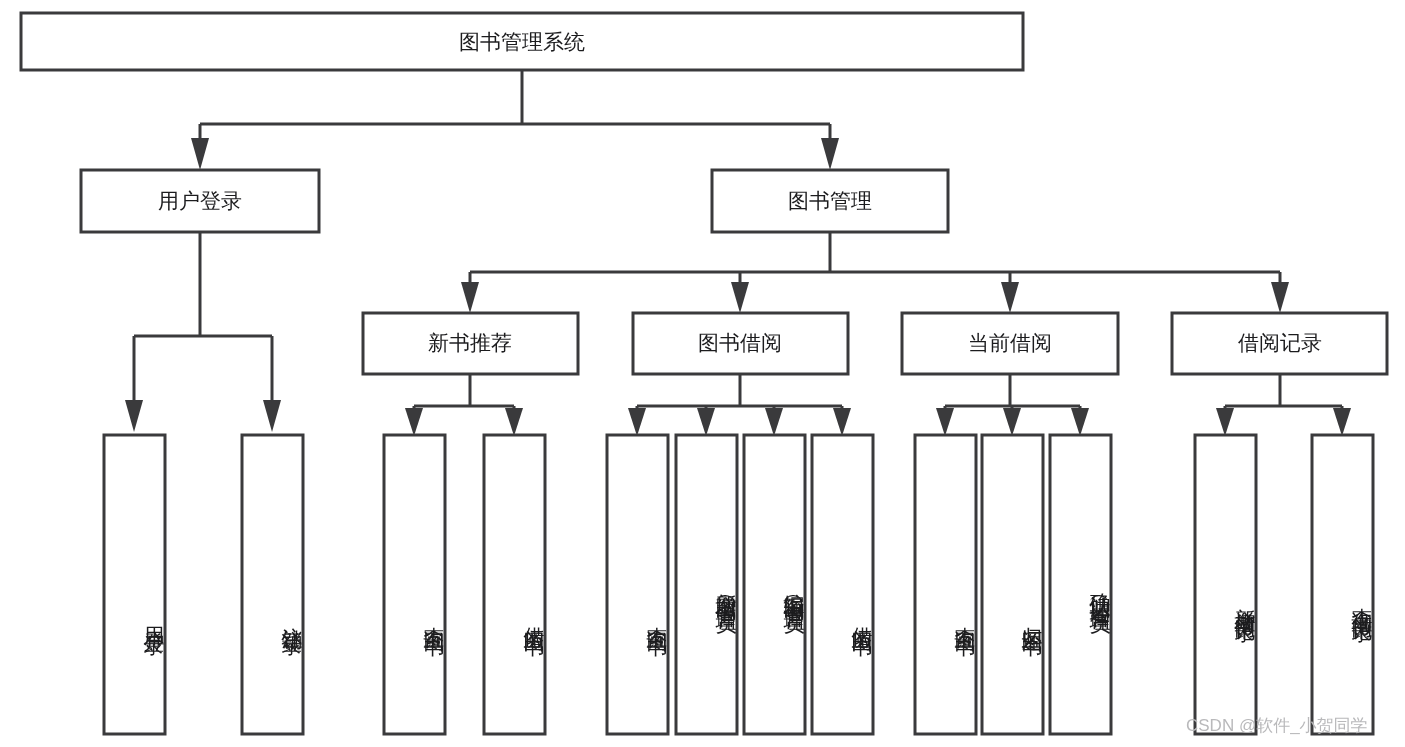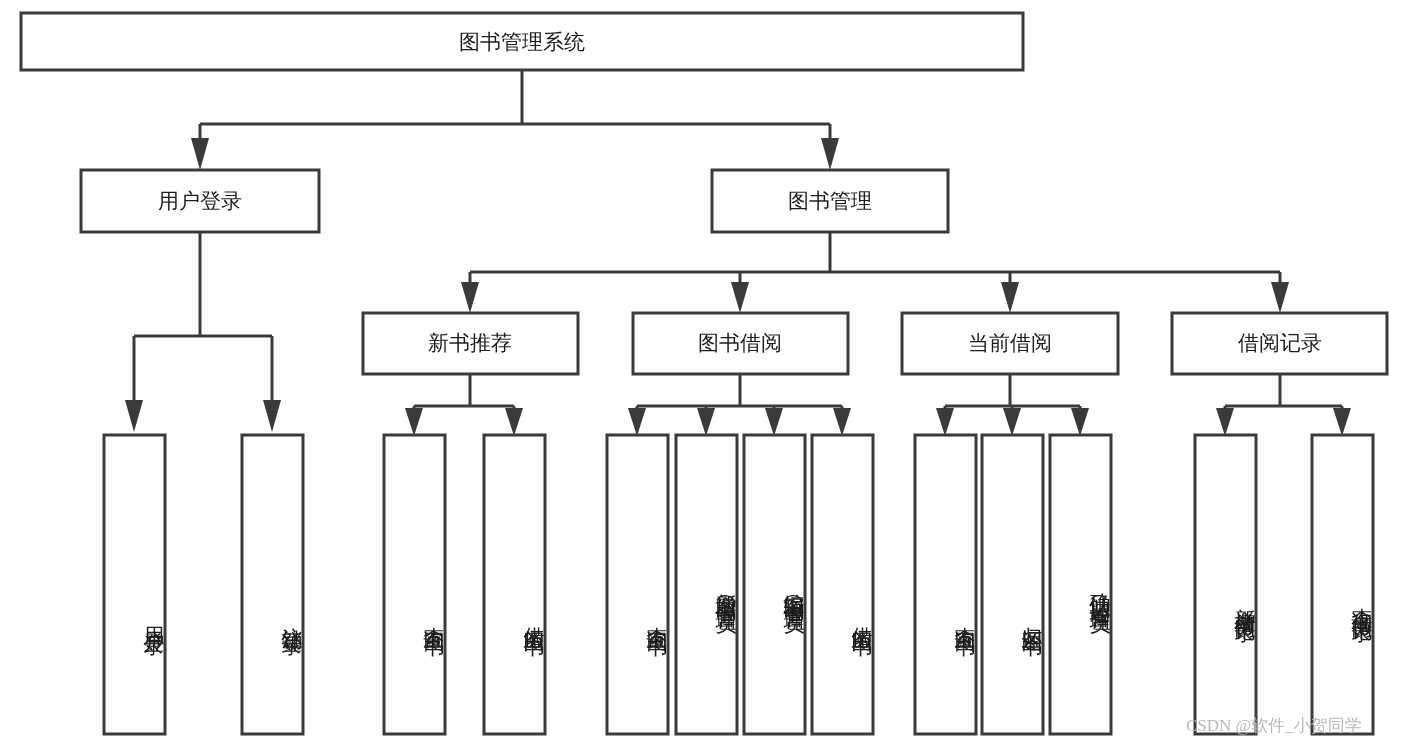--- a/index.html
+++ b/index.html
@@ -58,21 +58,21 @@
     text-orientation: upright;
     letter-spacing: 3px;
     line-height: 1;
     display: flex;
     align-items: flex-start;
     justify-content: center;
     pointer-events: none;
   }
   .watermark {
     position: absolute;
-    font-family: Liberation Serif, serif;
+    font-family: Liberation Sans, sans-serif;
     font-size: 17px;
     color: #b9b9bb;
     left: 1186px;
     top: 714px;
     white-space: nowrap;
   }
 </style>
 </head>
 <body>
 

